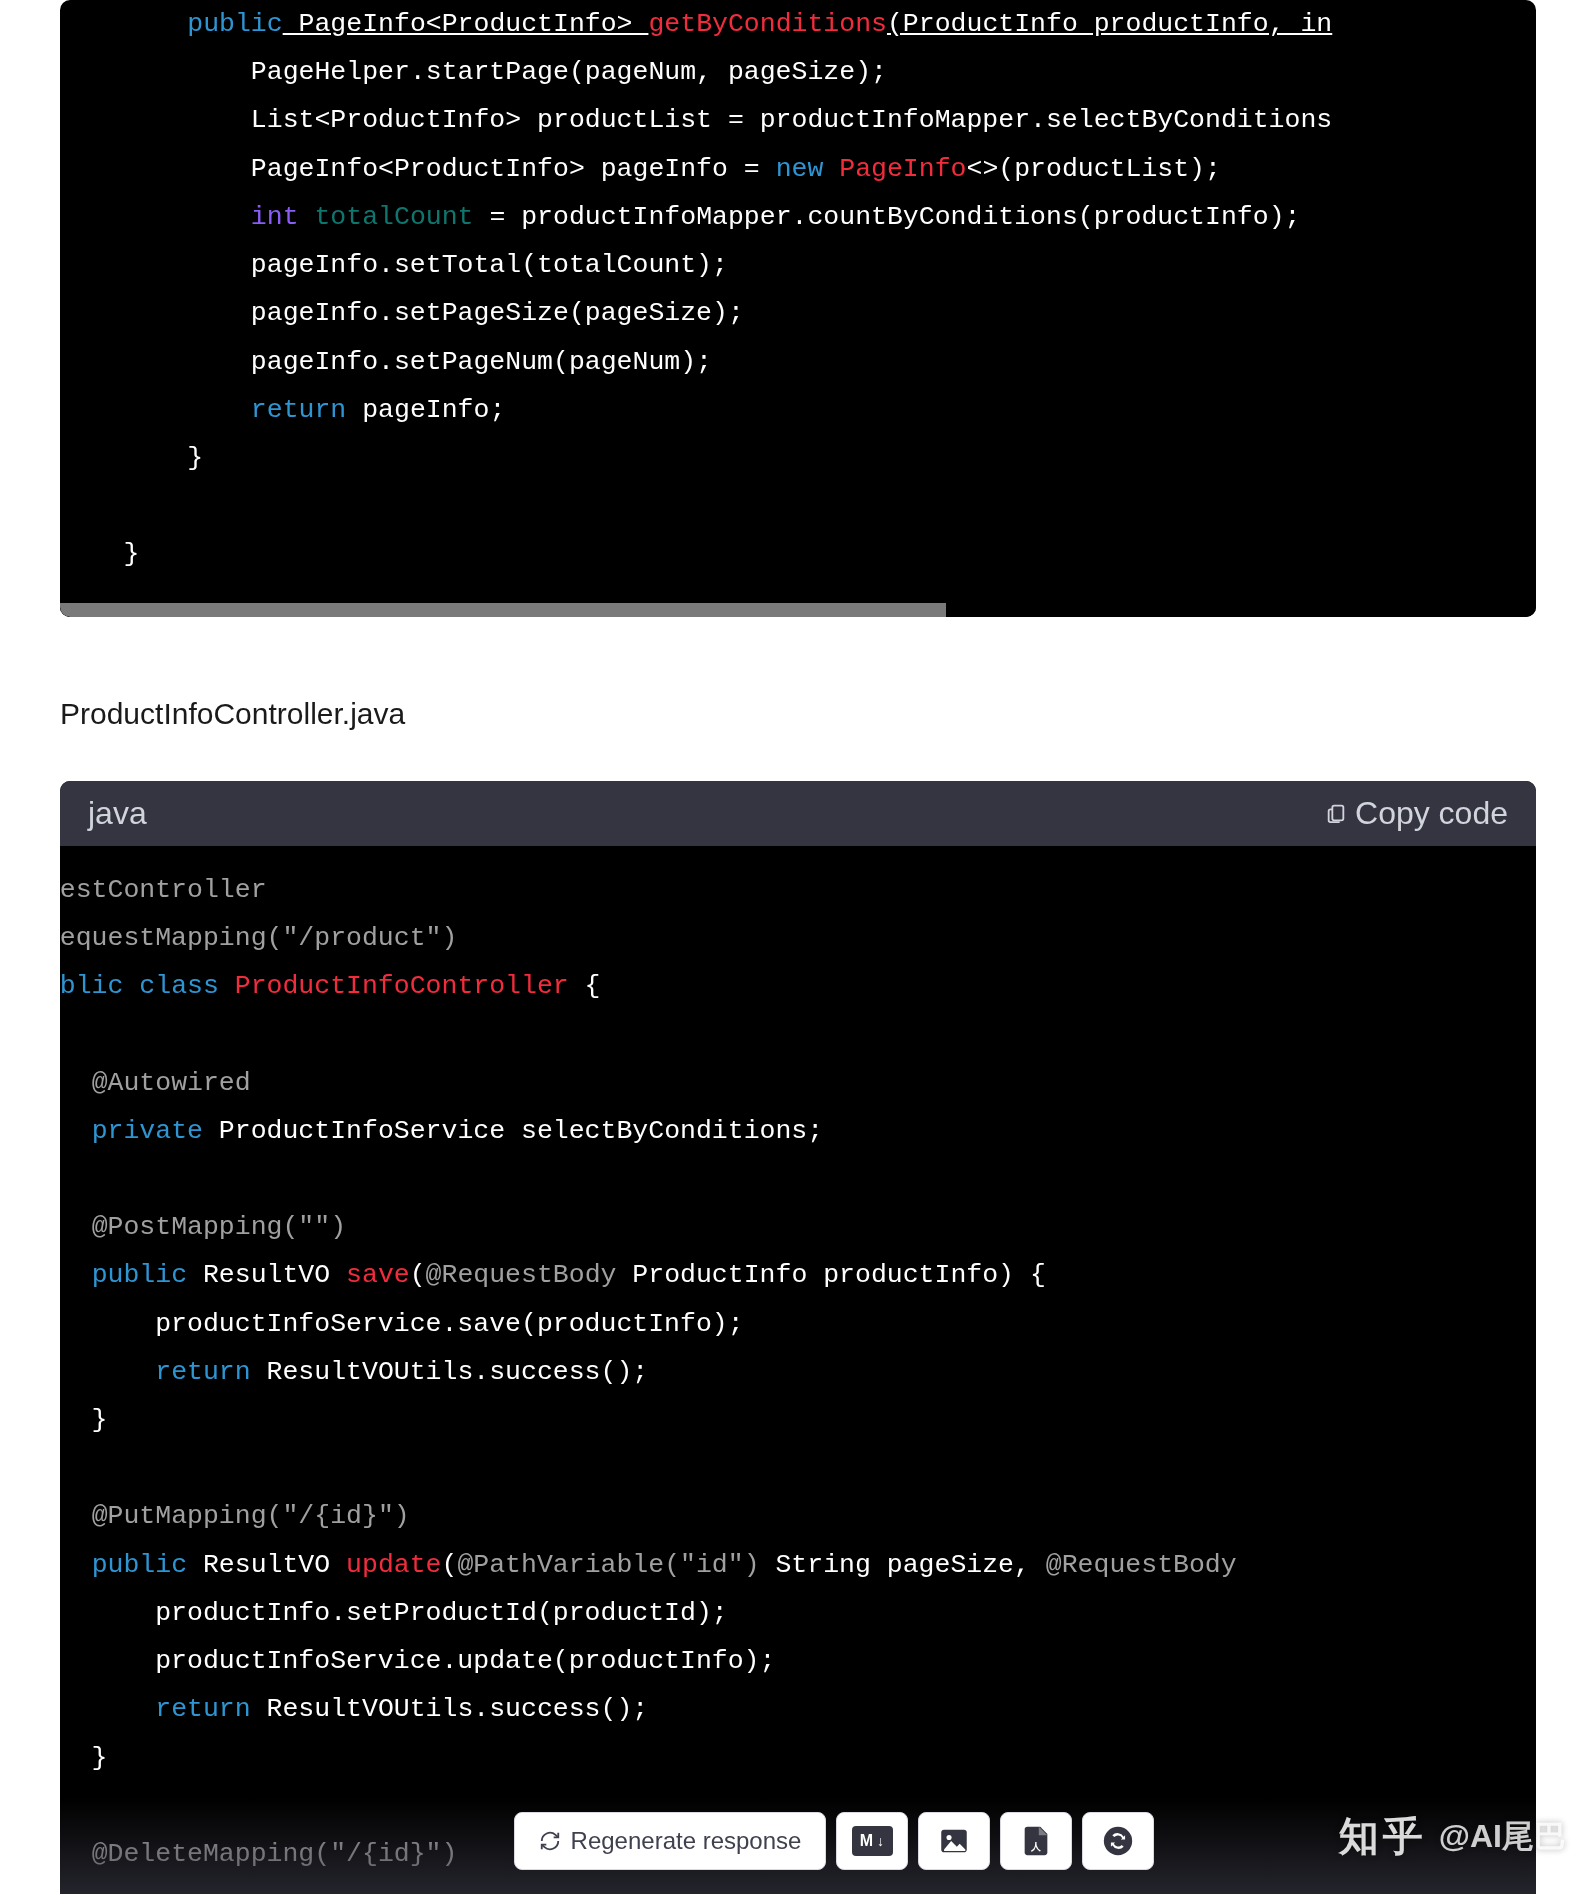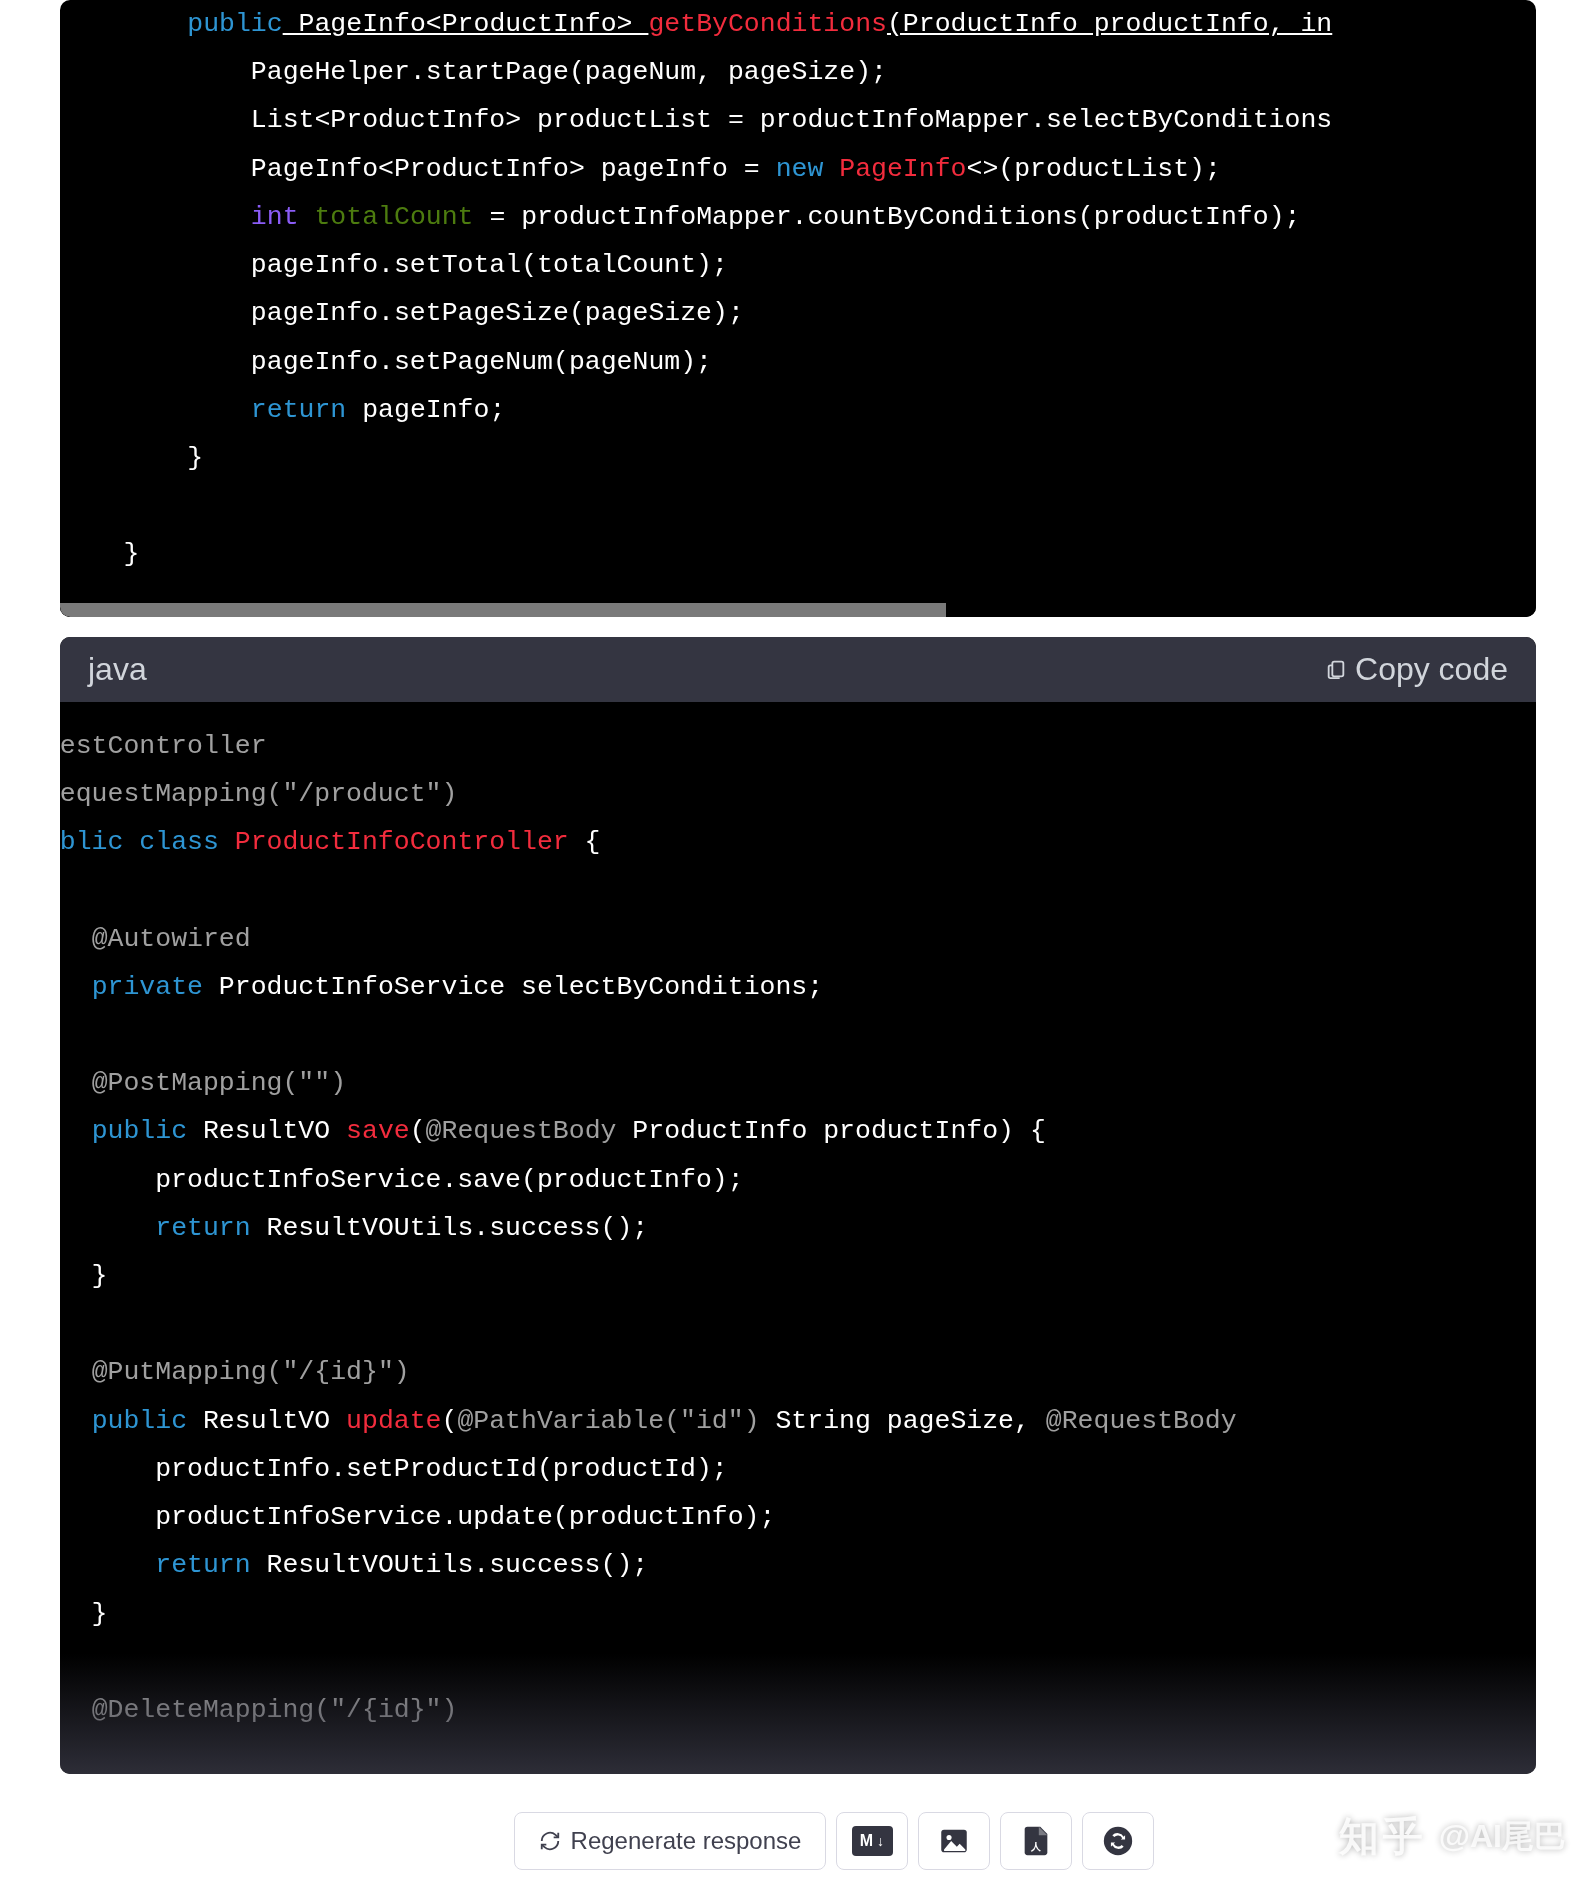--- a/index.html
+++ b/index.html
@@ -71,21 +71,21 @@
     font-size: 30px;
     color: #1a1a1a;
     margin: 80px 0 50px 0;
   }
   .tk-public { color: #2e95d3; }
   .tk-type   { color: #ffffff; text-decoration: underline; }
   .tk-method { color: #f22c3d; }
   .tk-new    { color: #2e95d3; }
   .tk-class  { color: #f22c3d; }
   .tk-int    { color: #8b5cf6; }
-  .tk-var    { color: #4d7c0f; }
+  .tk-var    { color: #0f766e; }
   .tk-return { color: #2e95d3; }
   .tk-anno   { color: #a0a0a0; }
   .tk-private{ color: #2e95d3; }
   .tk-str    { color: #a0a0a0; }
   .fade-bottom {
     position: absolute;
     left: 0; right: 0; bottom: 0;
     height: 120px;
     background: linear-gradient(to bottom, rgba(0,0,0,0), rgba(53,53,65,0.85));
     pointer-events: none;
@@ -186,20 +186,21 @@
 <span>        }</span>
 <span></span>
 <span>    }</span>
 </pre>
     </div>
     <div class="hscroll-track">
       <div class="hscroll-thumb"></div>
     </div>
   </div>
 
+  <div class="file-label">ProductInfoController.java</div>
 
   <div class="code-block" style="margin-bottom:0;">
     <div class="code-header">
       <span class="code-header-lang">java</span>
       <span class="copy-code">
         <svg viewBox="0 0 24 24" fill="none" stroke="currentColor" stroke-width="2">
             <rect x="8" y="4" width="12" height="16" rx="2"></rect>
             <path d="M8 8H6a2 2 0 0 0-2 2v10a2 2 0 0 0 2 2h10"></path>
           </svg>
         <span>Copy code</span>

